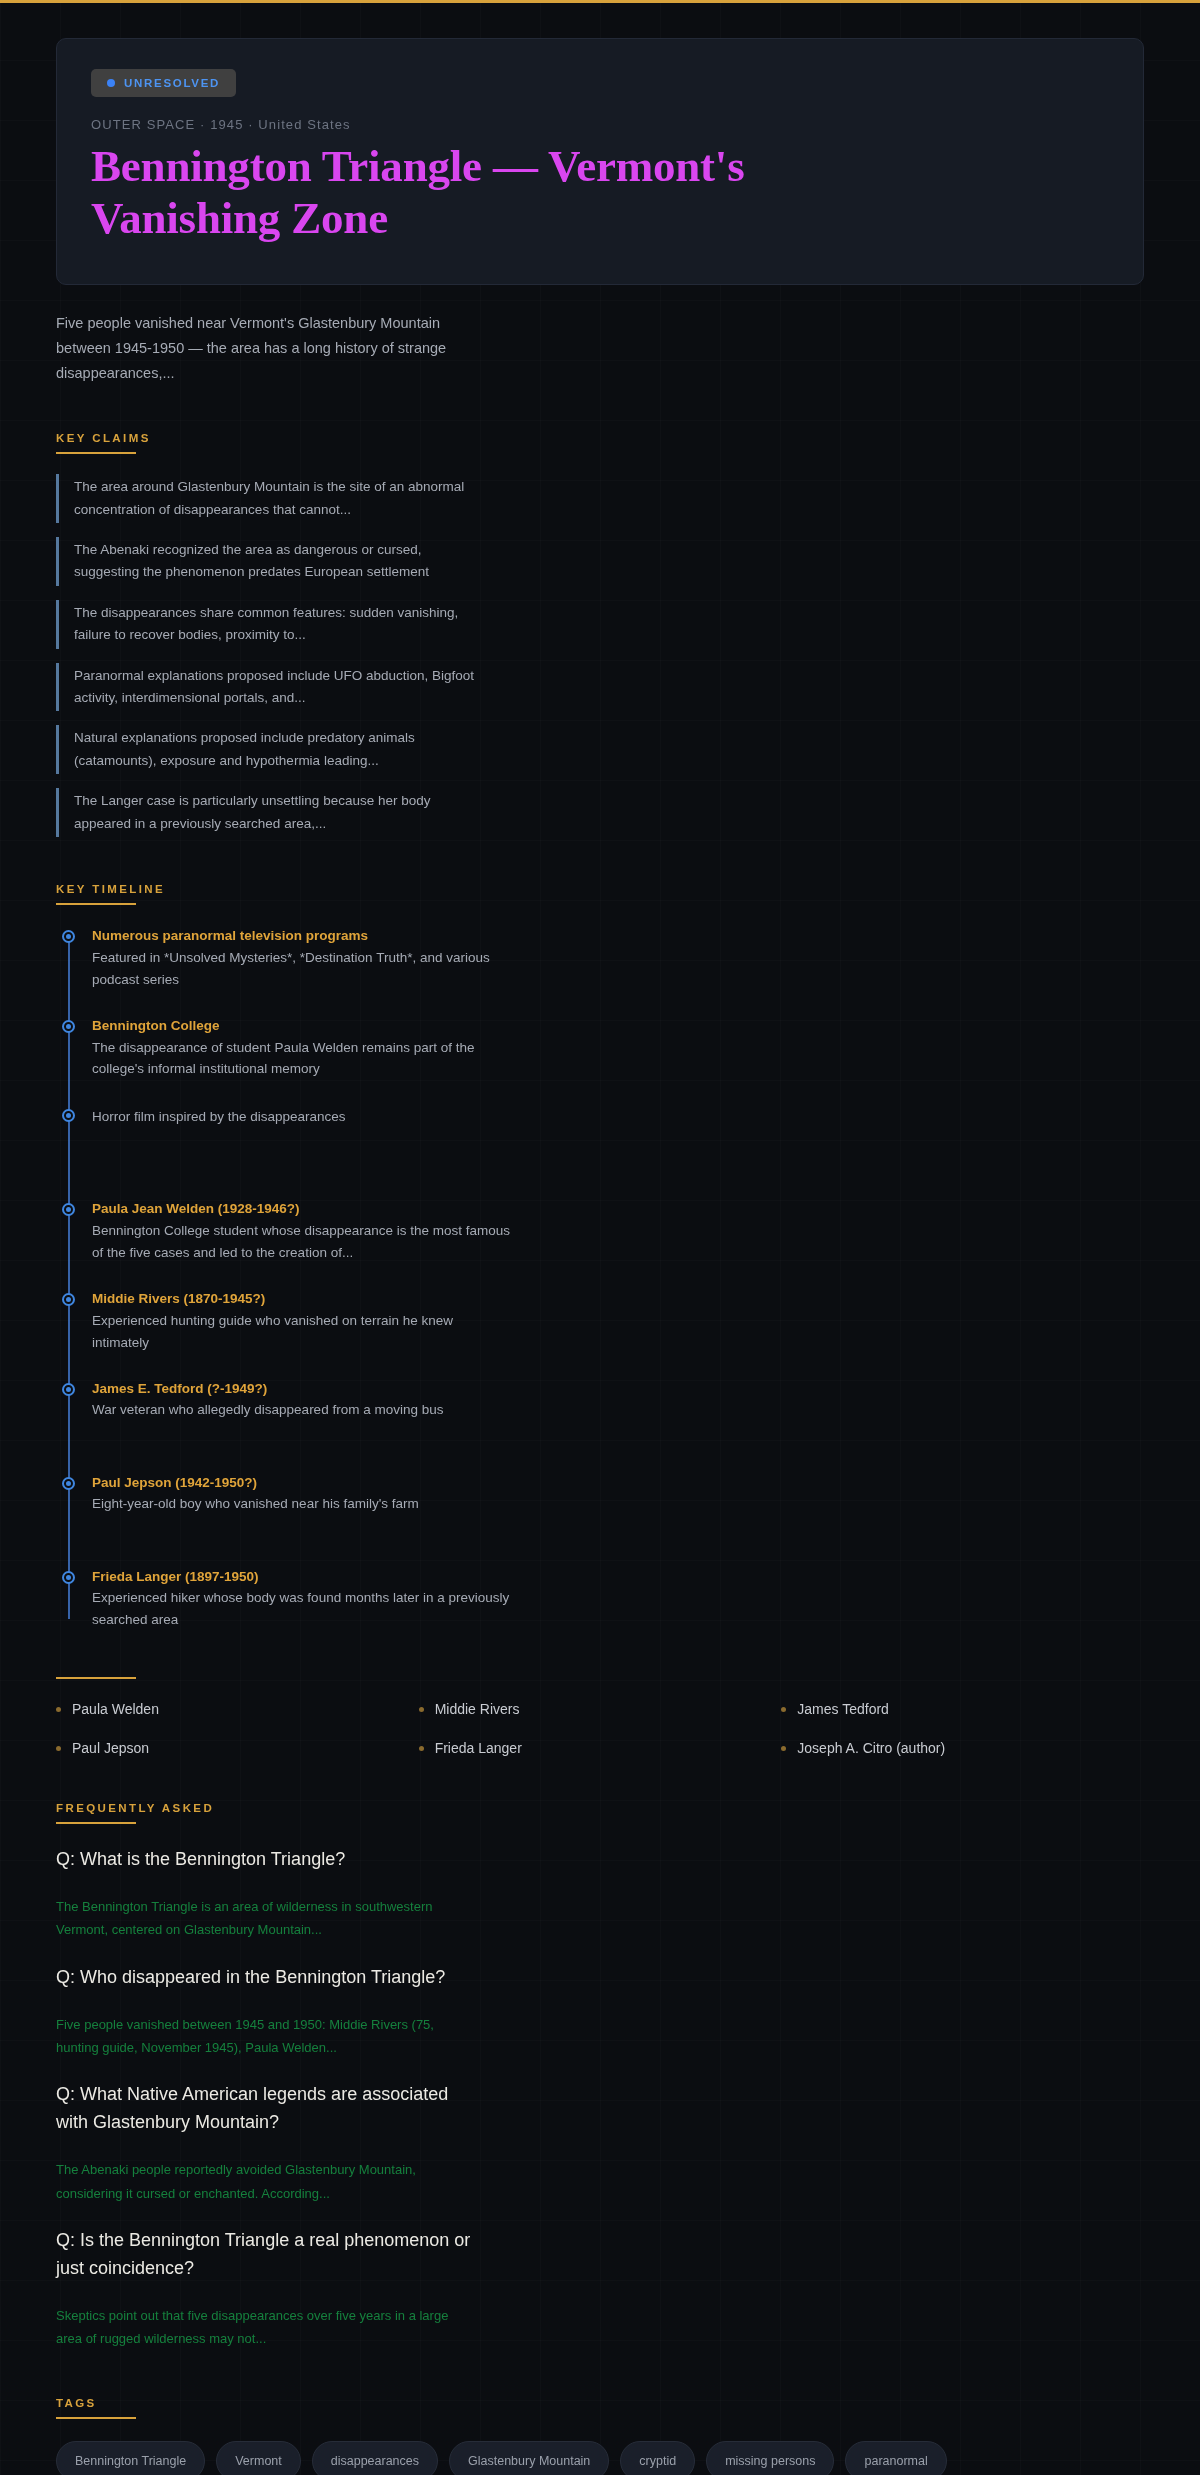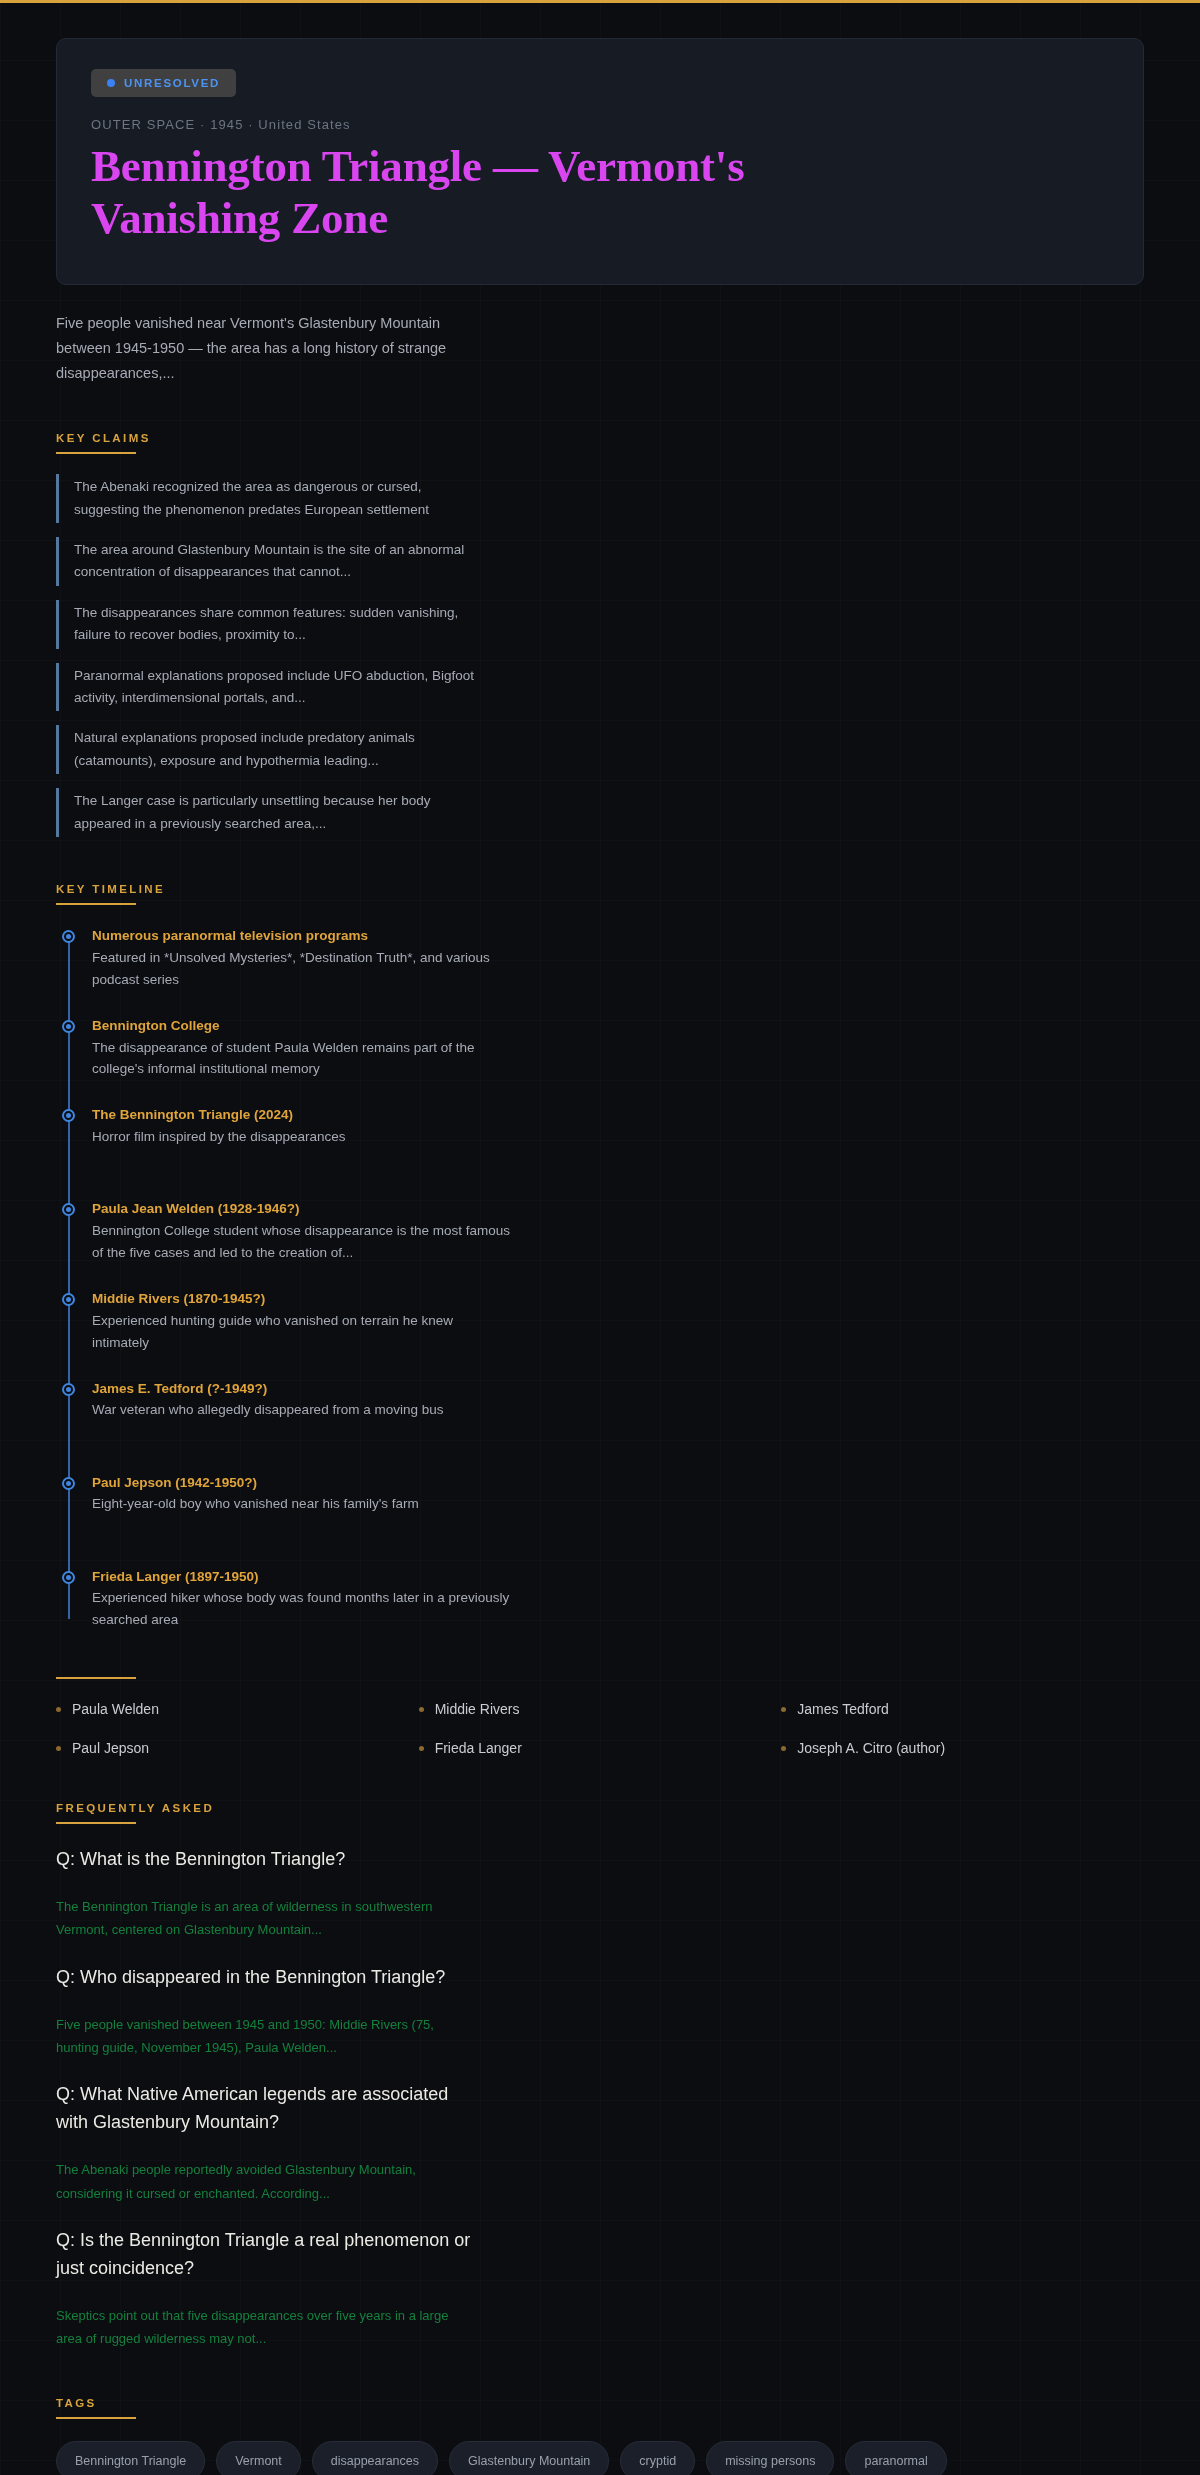--- a/index.html
+++ b/index.html
@@ -258,22 +258,22 @@
   </div>
 
   <div class="content">
 
     <p class="summary">Five people vanished near Vermont's Glastenbury Mountain between 1945-1950 — the area has a long history of strange disappearances,...</p>
 
     <div class="section">
       <div class="section-head">KEY CLAIMS</div>
       <div class="section-rule"></div>
       <div class="claims">
+        <div class="claim">The area around Glastenbury Mountain is the site of an abnormal concentration of disappearances that cannot...</div>
         <div class="claim">The Abenaki recognized the area as dangerous or cursed, suggesting the phenomenon predates European settlement</div>
-        <div class="claim">The area around Glastenbury Mountain is the site of an abnormal concentration of disappearances that cannot...</div>
         <div class="claim">The disappearances share common features: sudden vanishing, failure to recover bodies, proximity to...</div>
         <div class="claim">Paranormal explanations proposed include UFO abduction, Bigfoot activity, interdimensional portals, and...</div>
         <div class="claim">Natural explanations proposed include predatory animals (catamounts), exposure and hypothermia leading...</div>
         <div class="claim">The Langer case is particularly unsettling because her body appeared in a previously searched area,...</div>
       </div>
     </div>
 
     <div class="section">
       <div class="section-head">KEY TIMELINE</div>
       <div class="section-rule"></div>
@@ -287,21 +287,20 @@
         </div>
 
         <div class="tl-item">
           <span class="tl-dot"></span>
           <div class="tl-title">Bennington College</div>
           <div class="tl-desc">The disappearance of student Paula Welden remains part of the college's informal institutional memory</div>
         </div>
 
         <div class="tl-item tl-gap">
           <span class="tl-dot"></span>
-          <div class="tl-title">The Bennington Triangle (2024)</div>
           <div class="tl-desc">Horror film inspired by the disappearances</div>
         </div>
 
         <div class="tl-item">
           <span class="tl-dot"></span>
           <div class="tl-title">Paula Jean Welden (1928-1946?)</div>
           <div class="tl-desc">Bennington College student whose disappearance is the most famous of the five cases and led to the creation of...</div>
         </div>
 
         <div class="tl-item">

